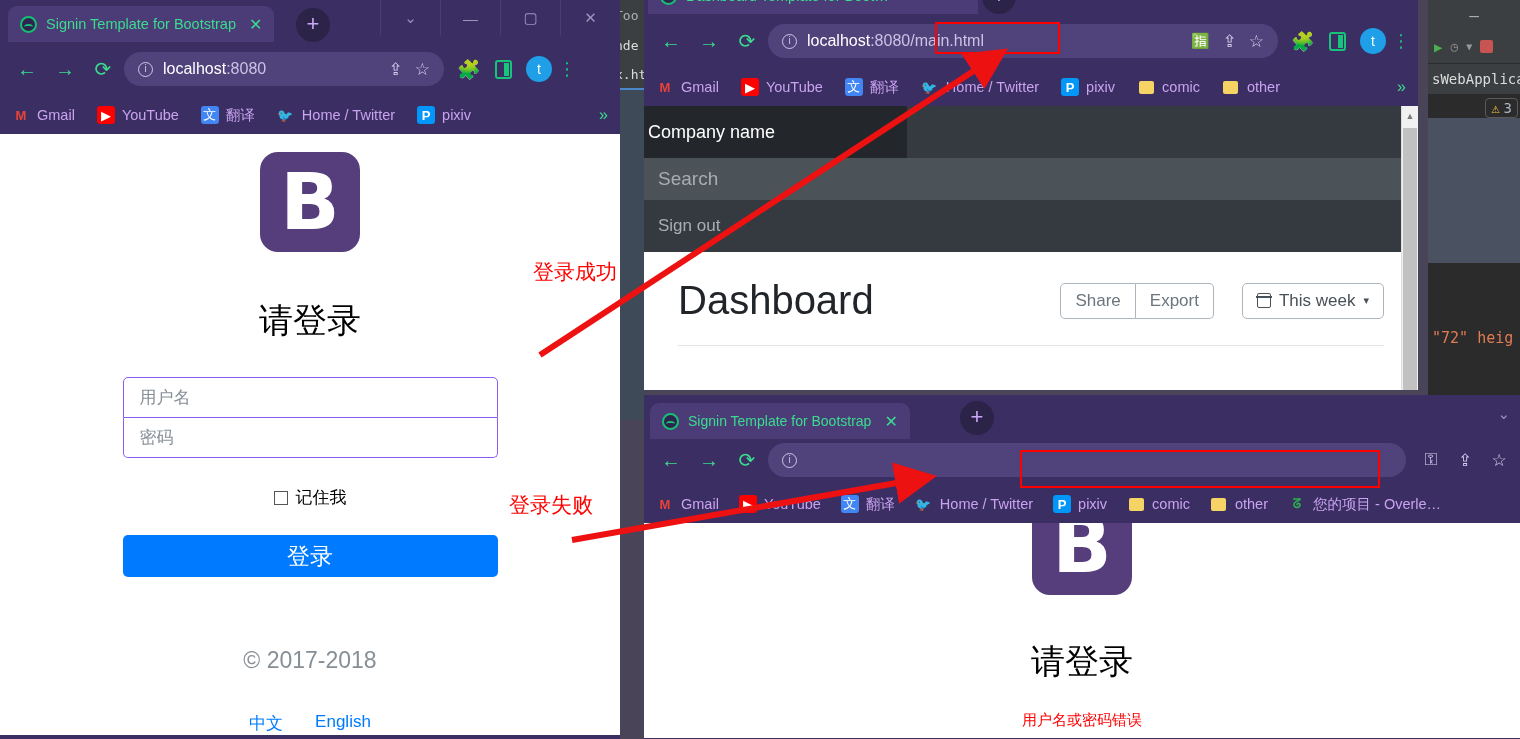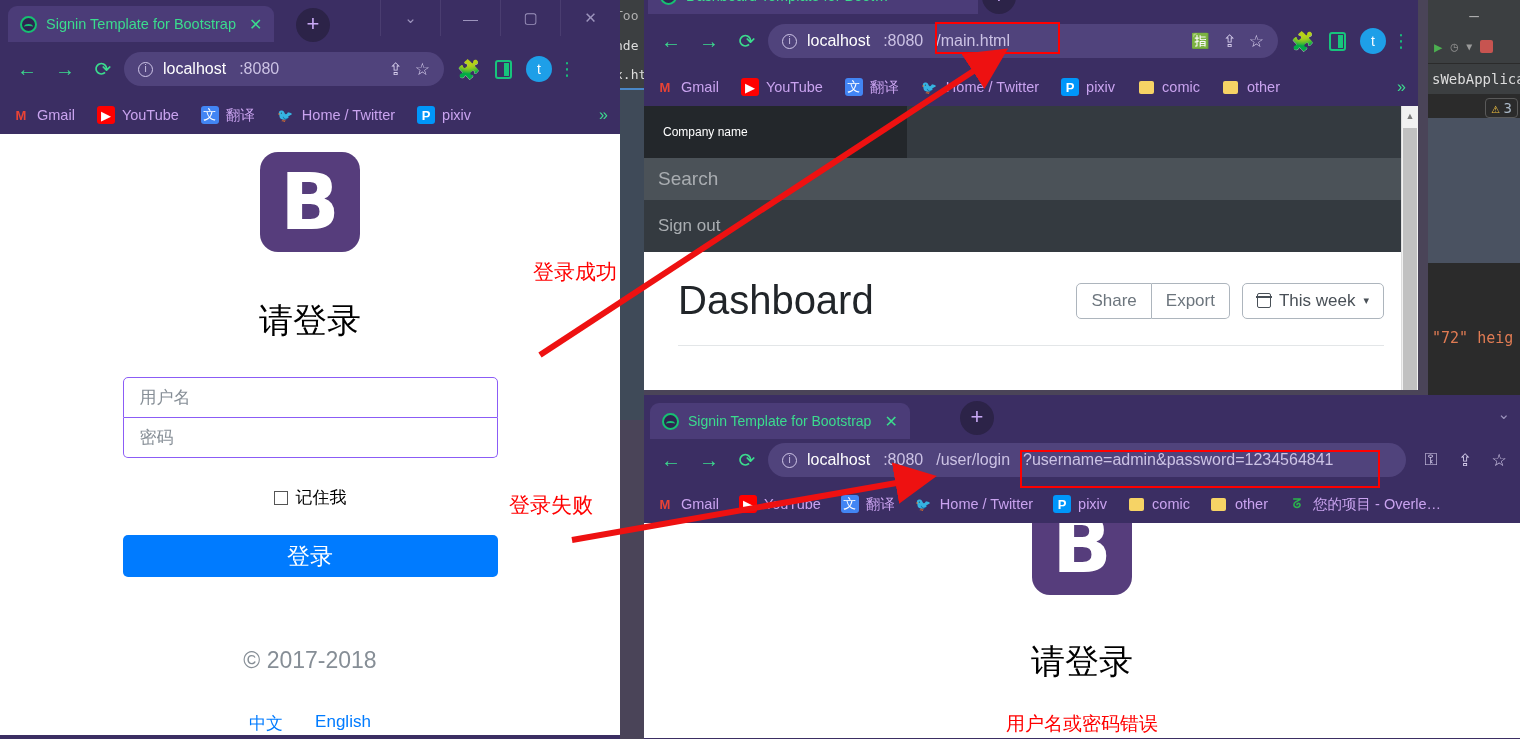--- a/index.html
+++ b/index.html
@@ -45,21 +45,21 @@
   .omnibox{
     flex:1;height:34px;background:#50437c;border-radius:18px;
     display:flex;align-items:center;padding:0 14px;gap:10px;
     color:#fff;font-size:16px;position:relative;min-width:0;
   }
   .omnibox .infoico{
     width:15px;height:15px;border-radius:50%;border:1.5px solid #cfc6e8;
     color:#cfc6e8;font-size:10px;line-height:12px;text-align:center;flex:none;
   }
   .urltext{white-space:nowrap;overflow:hidden;}
-  .urltext .dim{color:#cbc2e4;padding-left:13px;}
+  .urltext .dim{color:#cbc2e4;}
   .obicons{margin-left:auto;display:flex;gap:12px;align-items:center;color:#d8d0ee;font-size:17px;}
   .tbicons{display:flex;gap:12px;align-items:center;padding-left:10px;}
   .tbicon{width:22px;height:22px;display:flex;align-items:center;justify-content:center;
           color:#d8d0ee;font-size:17px;}
   .puzzle{color:#17c47c;font-size:19px;}
   .sqico{width:17px;height:19px;border:2.5px solid #17c47c;border-radius:3px;position:relative;}
   .sqico:after{content:"";position:absolute;right:1px;top:1px;bottom:1px;width:5px;background:#17c47c;}
   .avatar{width:26px;height:26px;border-radius:50%;background:#1e9fe8;color:#fff;
           font-size:14px;display:flex;align-items:center;justify-content:center;}
   .kebab{color:#17c47c;font-size:18px;letter-spacing:0;line-height:8px;width:6px;text-align:center;}
@@ -79,49 +79,49 @@
 
   
   .page{background:#fff;}
   .signin{display:flex;flex-direction:column;align-items:center;}
   .blogo{
     width:100px;height:100px;border-radius:18px;background:#563d7c;color:#fff;
     font-size:78px;font-weight:bold;line-height:100px;text-align:center;
     font-family:"DejaVu Sans", sans-serif;
   }
   .pls{font-size:34px;color:#000;font-weight:400;}
-  .err{color:#ff0000;font-size:19px;}
+  .err{color:#ff0000;font-size:15px;}
   .finput{
     width:375px;height:56px;border:1px solid #8b5cf6;background:#fff;
     display:flex;align-items:center;padding:0 16px;color:#868e96;font-size:17px;
   }
   .finput.top{border-radius:5px 5px 0 0;}
   .finput.bot{border-radius:0 0 5px 5px;border-top:none;}
   .remember{display:flex;align-items:center;gap:8px;font-size:17px;color:#000;}
   .cbox{width:14px;height:14px;border:1.5px solid #555;background:#fff;}
   .btn-login{
     width:375px;height:58px;background:#007bff;color:#fff;border:none;border-radius:5px;
     font-size:23px;font-family:"Liberation Sans",sans-serif;
   }
   .copyr{color:#868e96;font-size:23px;}
   .langs{display:flex;gap:32px;font-size:17px;}
   .langs a{color:#007bff;text-decoration:none;}
 
   
   .dash-nav{height:52px;background:#343a40;display:flex;align-items:center;}
-  .dash-brand{width:263px;height:52px;background:#23272b;color:#fff;font-size:12px;
-              display:flex;align-items:center;padding-left:19px;}
+  .dash-brand{width:263px;height:52px;background:#23272b;color:#fff;font-size:18px;
+              display:flex;align-items:center;padding-left:4px;}
   .dash-search{height:42px;background:#4b5258;color:#a9adb1;font-size:19px;
                display:flex;align-items:center;padding-left:14px;}
   .dash-signout{height:52px;background:#343a40;color:#a9adb1;font-size:17px;
                 display:flex;align-items:center;padding-left:14px;}
   .dash-body{background:#fff;padding:26px 34px 0 34px;}
   .dash-head{display:flex;align-items:center;justify-content:space-between;}
   .dash-title{font-size:40px;color:#212529;font-weight:400;}
-  .dash-actions{display:flex;gap:12px;align-items:center;}
+  .dash-actions{display:flex;gap:28px;align-items:center;}
   .btngroup{display:flex;}
   .btn-o{border:1px solid #adb5bd;background:#fff;color:#6c757d;font-size:17px;
          padding:7px 14px;font-family:"Liberation Sans",sans-serif;}
   .btngroup .btn-o:first-child{border-radius:5px 0 0 5px;}
   .btngroup .btn-o:last-child{border-radius:0 5px 5px 0;border-left:none;}
   .btn-week{border:1px solid #adb5bd;background:#fff;color:#495057;font-size:17px;
             padding:7px 14px;border-radius:5px;display:flex;align-items:center;gap:8px;}
   .cal{width:14px;height:15px;border:1.6px solid #495057;border-radius:2px;position:relative;}
   .cal:before{content:"";position:absolute;left:-1.6px;right:-1.6px;top:2px;height:1.6px;background:#495057;}
   .hr{border-top:1px solid #e3e6e8;margin-top:22px;}
@@ -380,21 +380,20 @@
       <div class="newtab" style="left:316px;top:6px;">+</div>
       <div style="position:absolute;right:10px;top:10px;color:#9d94bd;font-size:15px;">⌄</div>
     </div>
 
     <div class="toolbar" style="height:50px;">
       <div class="navbtn">←</div>
       <div class="navbtn">→</div>
       <div class="navbtn">⟳</div>
       <div class="omnibox" style="max-width:660px;">
         <span class="infoico">i</span>
-        <span class="urltext"><span>localhost</span><span class="dim">:8080</span><span class="dim">/user/login</span><span class="dim">?username=admin&amp;password=1234564841</span></span>
       </div>
       <div class="tbicons">
         <div class="tbicon">⚿</div>
         <div class="tbicon">⇪</div>
         <div class="tbicon">☆</div>
       </div>
     </div>
 
     <div class="bookmarks" style="gap:20px;font-size:14.5px;">
       <span class="bm">

